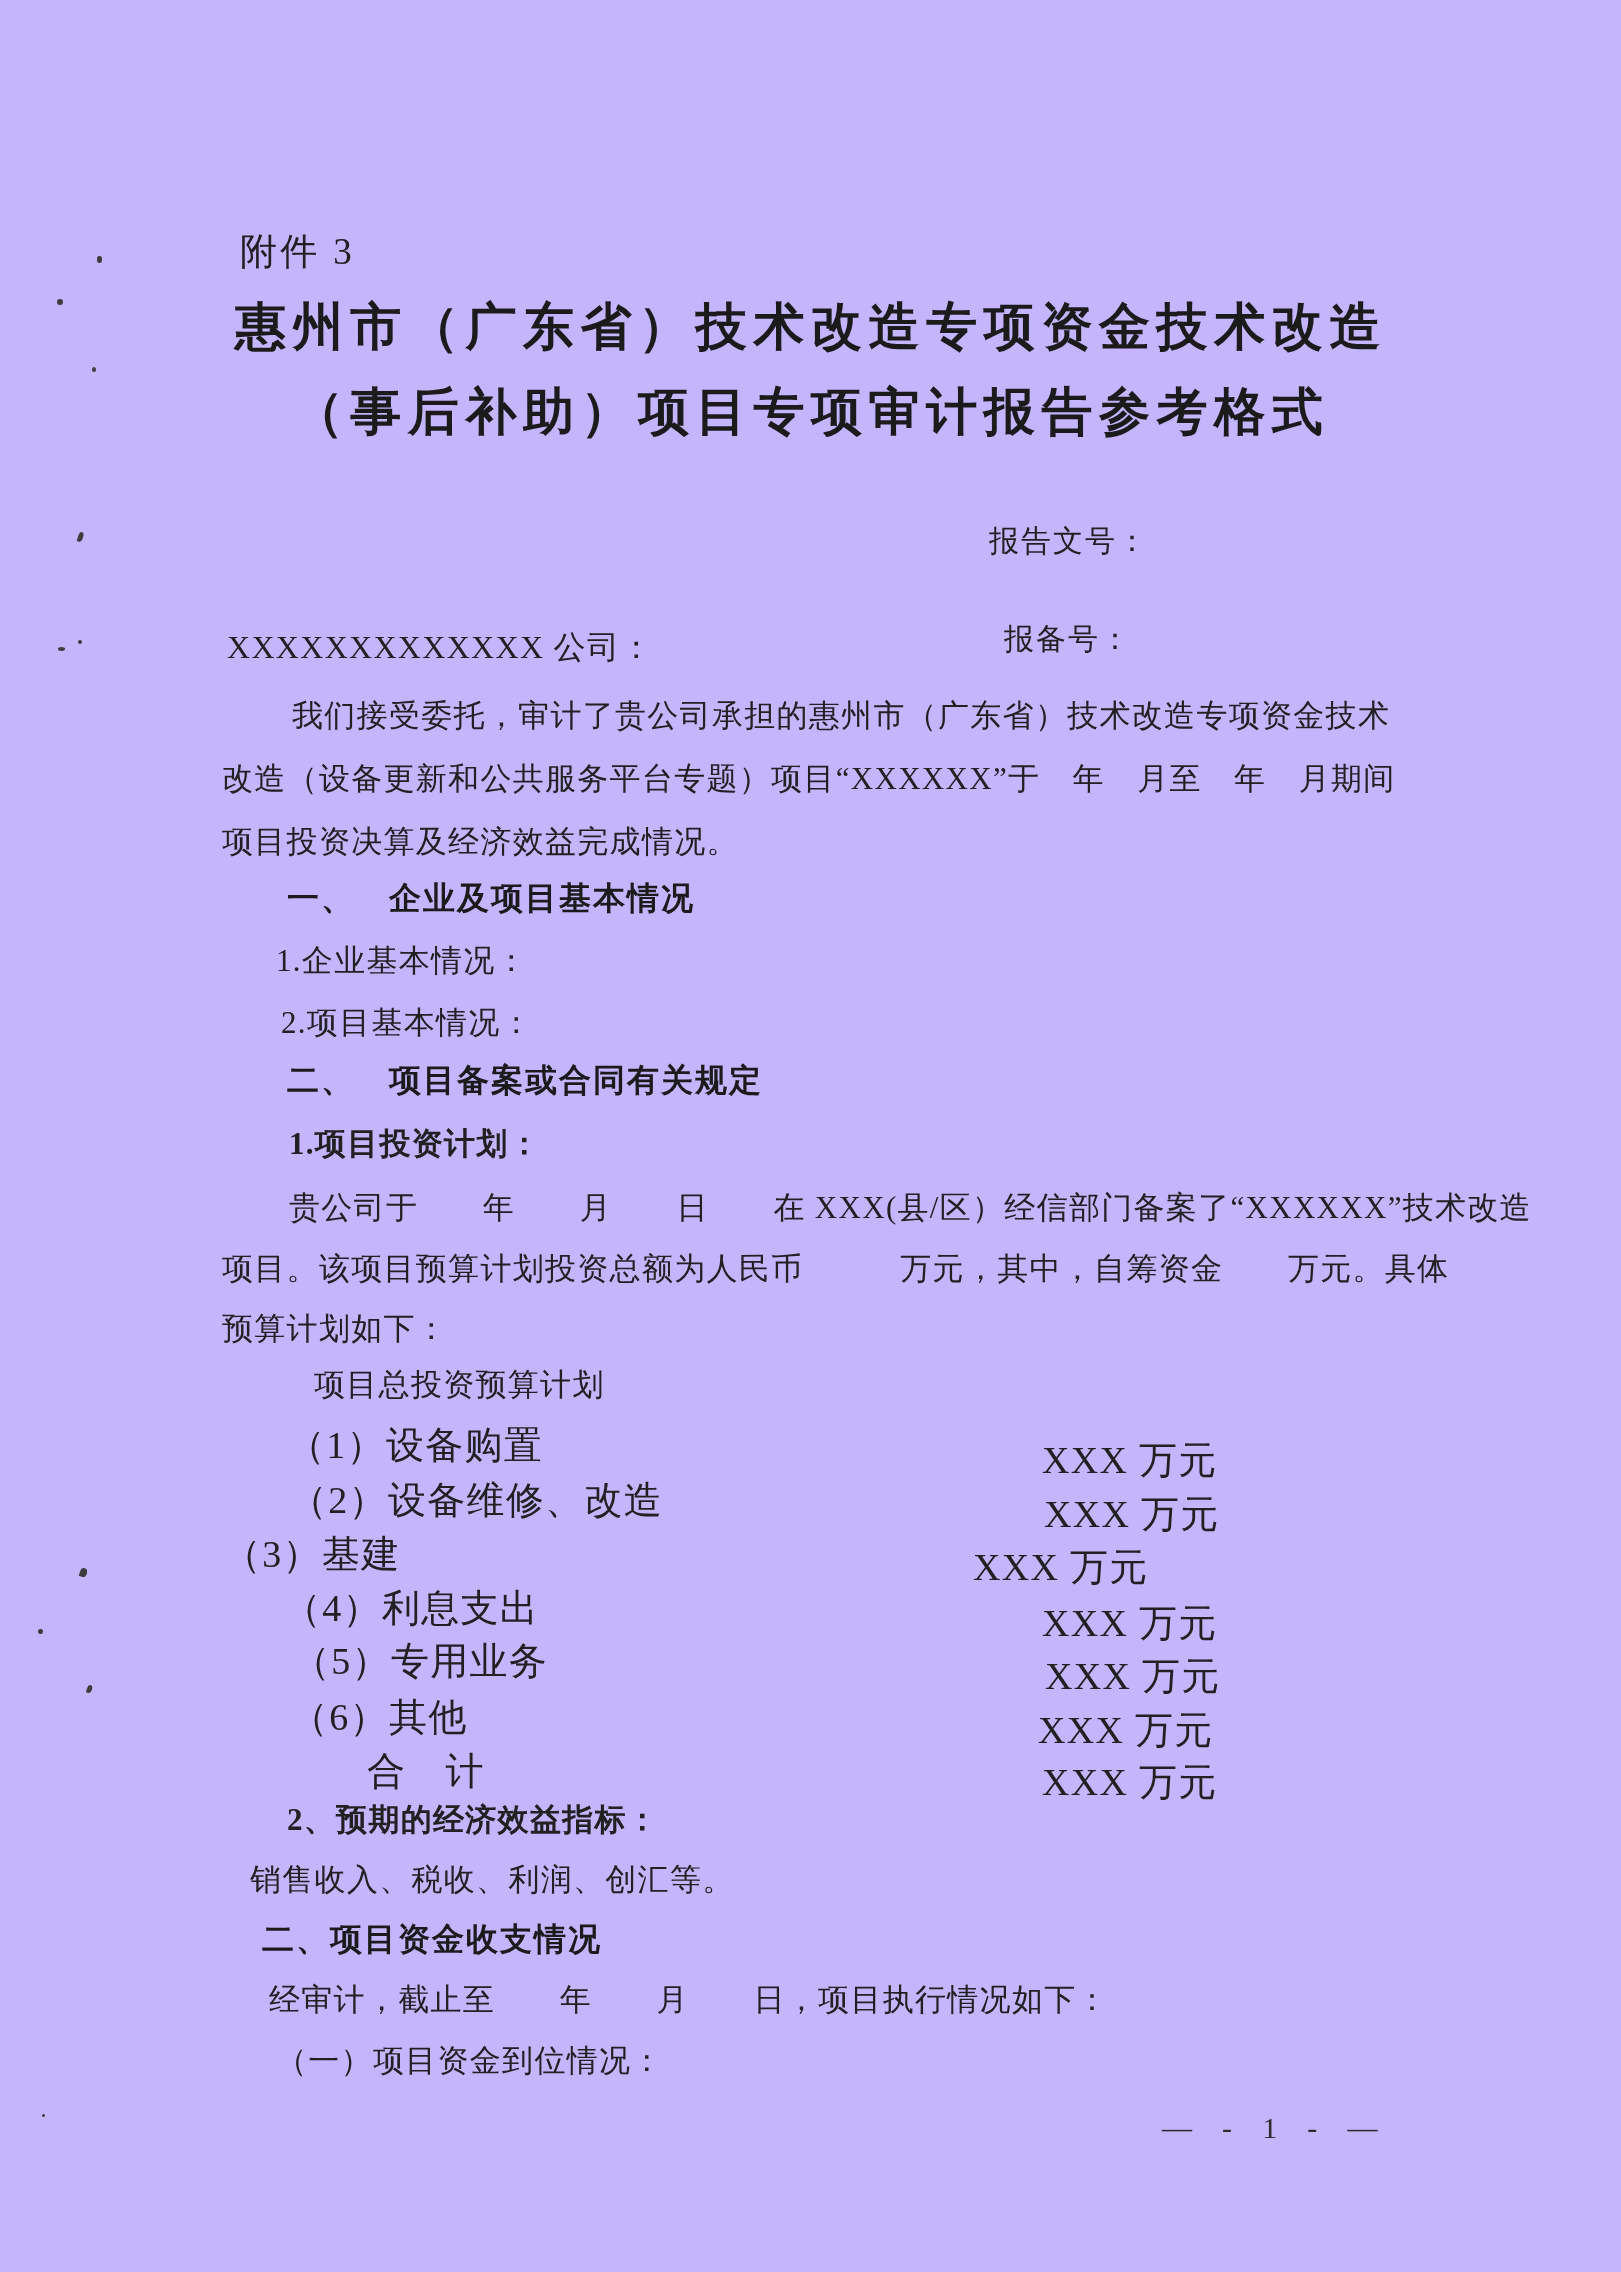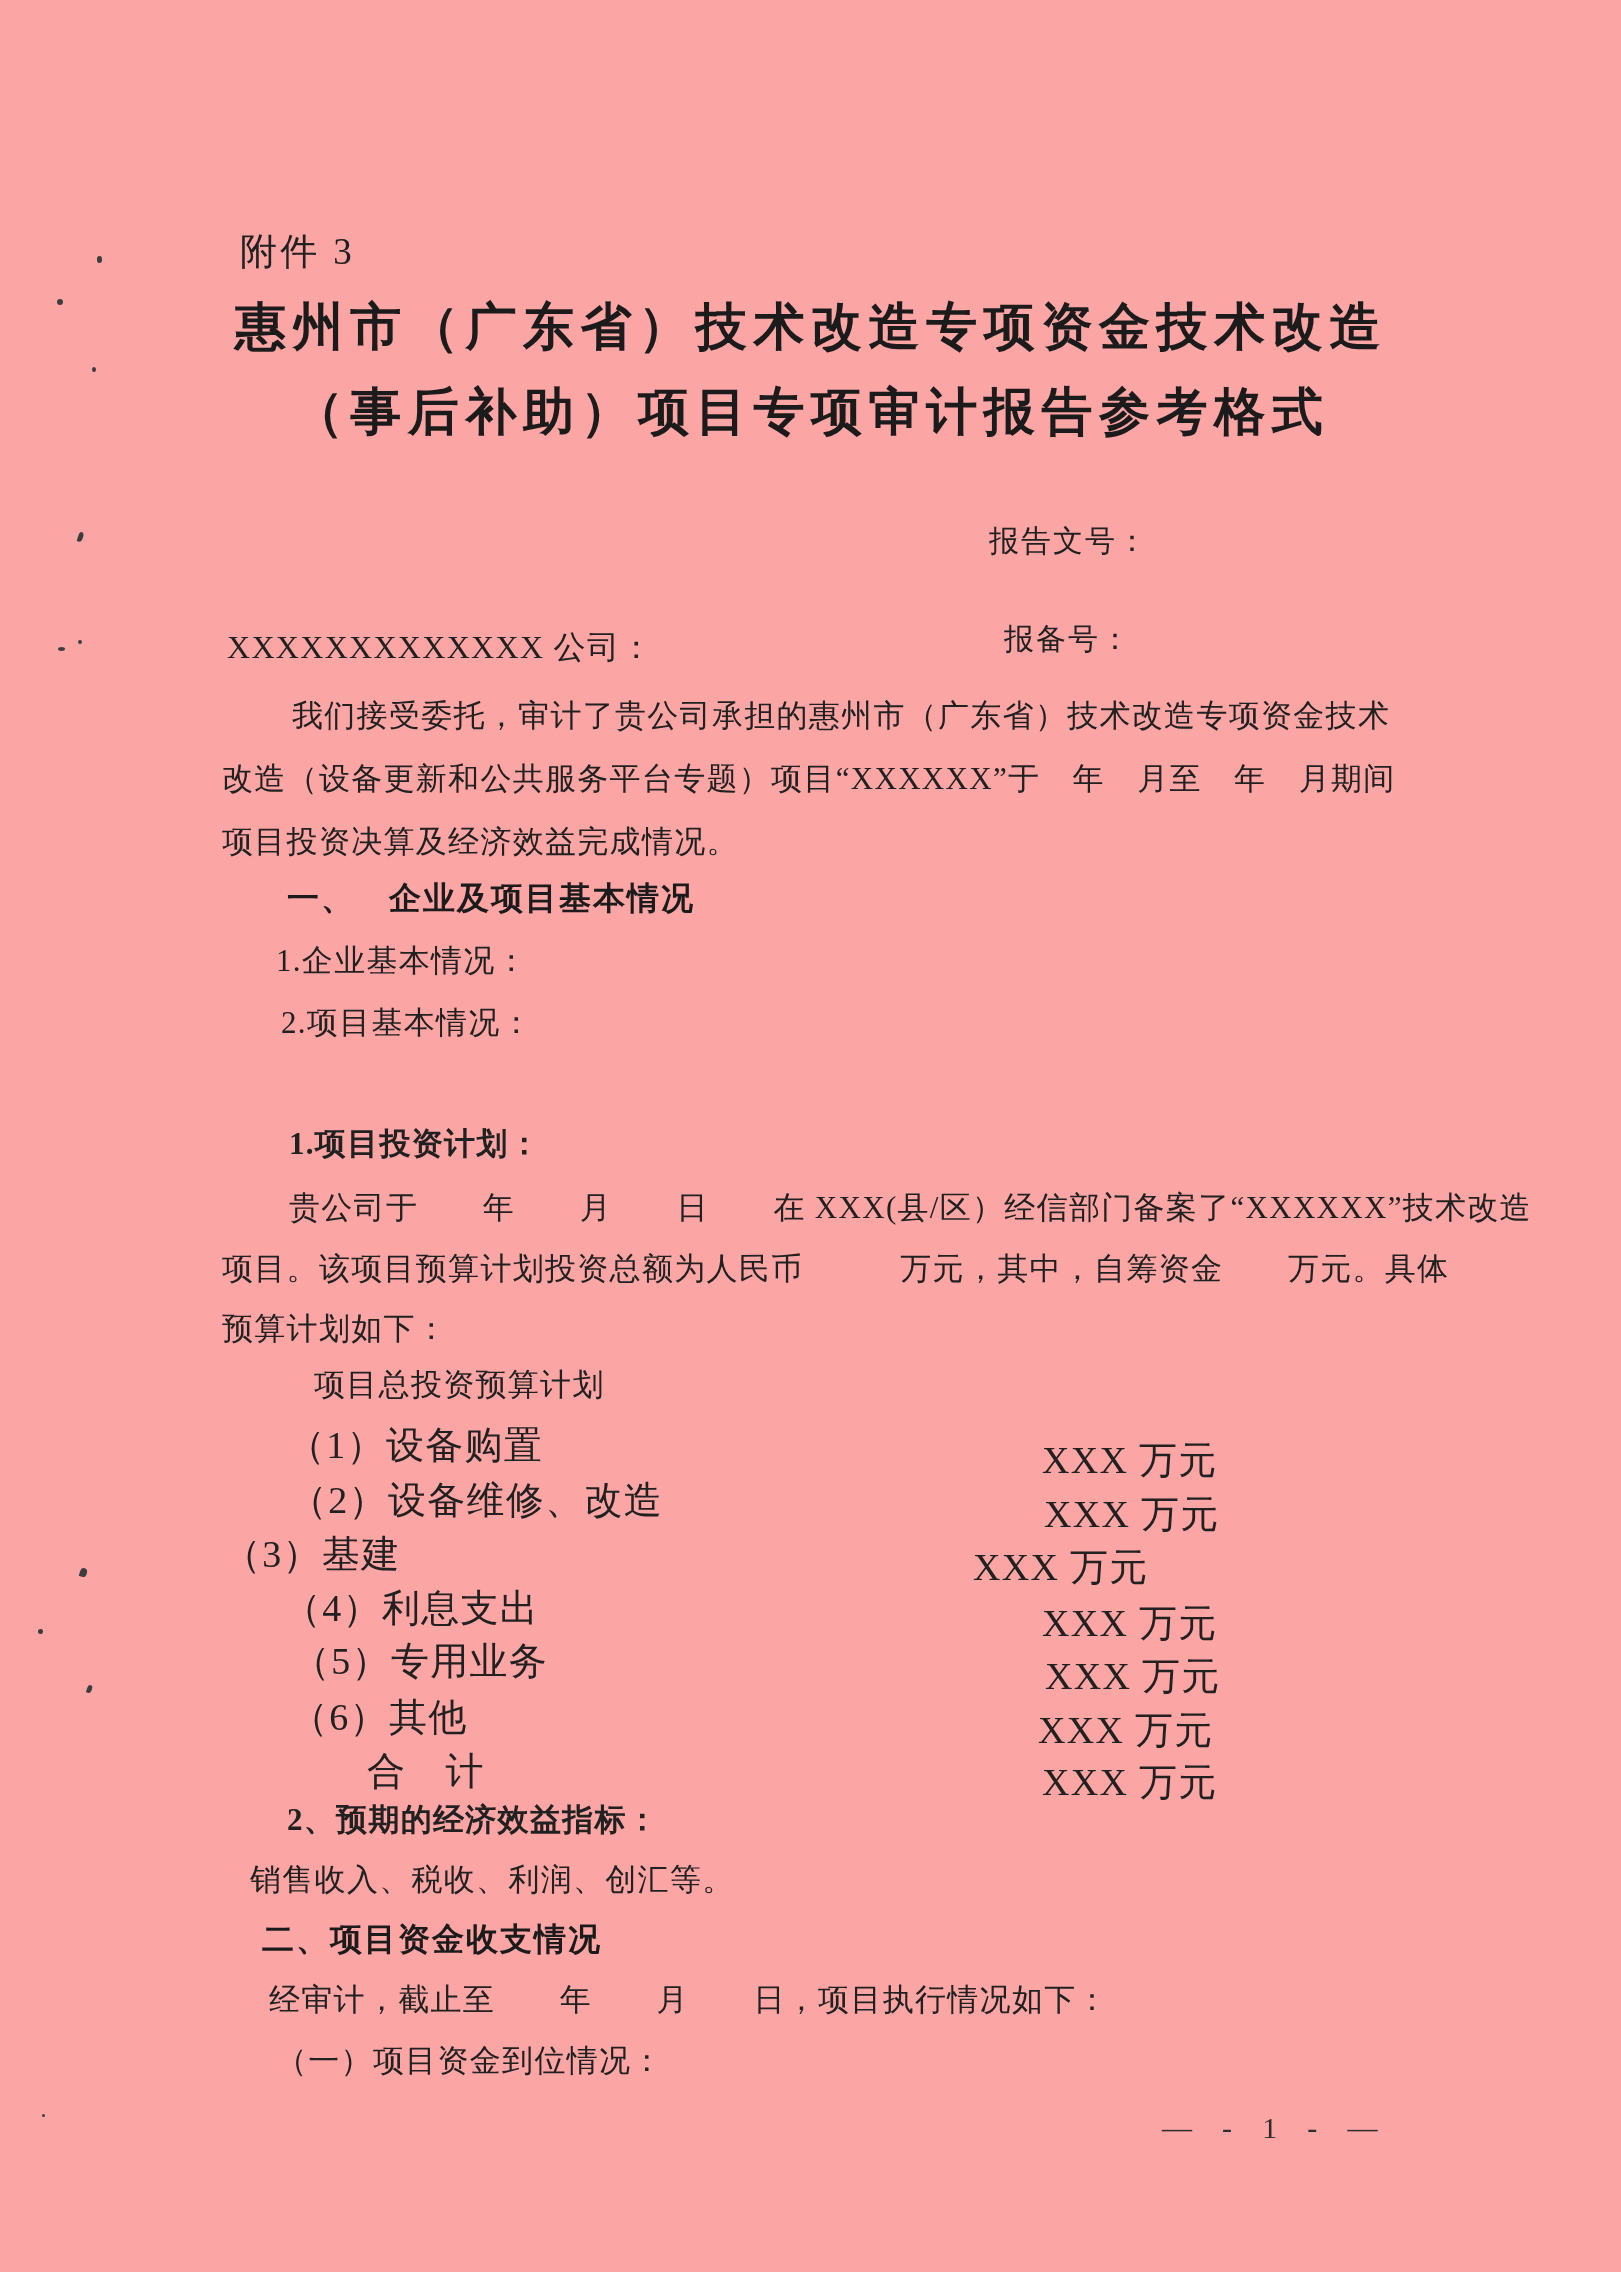--- a/index.html
+++ b/index.html
@@ -1,21 +1,21 @@
 <!DOCTYPE html>
 <html style="font-size:10.5px"><head>
 <meta charset="utf-8">
 <style>
   * { margin:0; padding:0; box-sizing:border-box; }
   html, body { background:#ffffff; }
   .page {
     position:relative;
     width:1622px;
     height:2273px;
-    background:#fca5a5;
+    background:#c4b5fd;
     overflow:hidden;
     font-family:"Liberation Serif","DejaVu Serif",serif;
     color:#212121;
   }
   .abs { position:absolute; white-space:pre; line-height:1.12; }
   .attach { font-size:37px; letter-spacing:3.3px; }
   .doc-title { left:0; width:100%; text-align:center; font-size:51px; font-weight:bold; letter-spacing:6.6px; color:#1b1b1b; }
   .meta { font-size:30px; letter-spacing:2px; }
   .addr { font-size:32px; letter-spacing:1.3px;text-align:right; }
   .body-text { font-size:31px; letter-spacing:1.3px; }
@@ -52,20 +52,21 @@
   <div class="abs addr" style="left:227px; top:630px;">XXXXXXXXXXXXX 公司：</div>
 
   <div class="abs body-text" style="left:292px; top:699px;">我们接受委托，审计了贵公司承担的惠州市（广东省）技术改造专项资金技术</div>
   <div class="abs body-text" style="left:222px; top:762px;">改造（设备更新和公共服务平台专题）项目“XXXXXX”于　年　月至　年　月期间</div>
   <div class="abs body-text" style="left:222px; top:825px;">项目投资决算及经济效益完成情况。</div>
 
   <div class="abs heading" style="left:287px; top:881px;">一、　企业及项目基本情况</div>
   <div class="abs body-text" style="left:276px; top:944px;">1.企业基本情况：</div>
   <div class="abs body-text" style="left:281px; top:1006px;">2.项目基本情况：</div>
 
+  <div class="abs heading" style="left:287px; top:1063px;">二、　项目备案或合同有关规定</div>
   <div class="abs body-text" style="left:289px; top:1127px; font-weight:bold;">1.项目投资计划：</div>
 
   <div class="abs body-text" style="left:289px; top:1191px;">贵公司于　　年　　月　　日　　在 XXX(县/区）经信部门备案了“XXXXXX”技术改造</div>
   <div class="abs body-text" style="left:222px; top:1252px;">项目。该项目预算计划投资总额为人民币　　　万元，其中，自筹资金　　万元。具体</div>
   <div class="abs body-text" style="left:222px; top:1312px;">预算计划如下：</div>
 
   <div class="abs body-text" style="left:314px; top:1368px;">项目总投资预算计划</div>
 
   <div class="abs val" style="left:287px;  top:1424px;">（1）设备购置</div>
   <div class="abs val" style="left:1042px; top:1439px;">XXX 万元</div>

